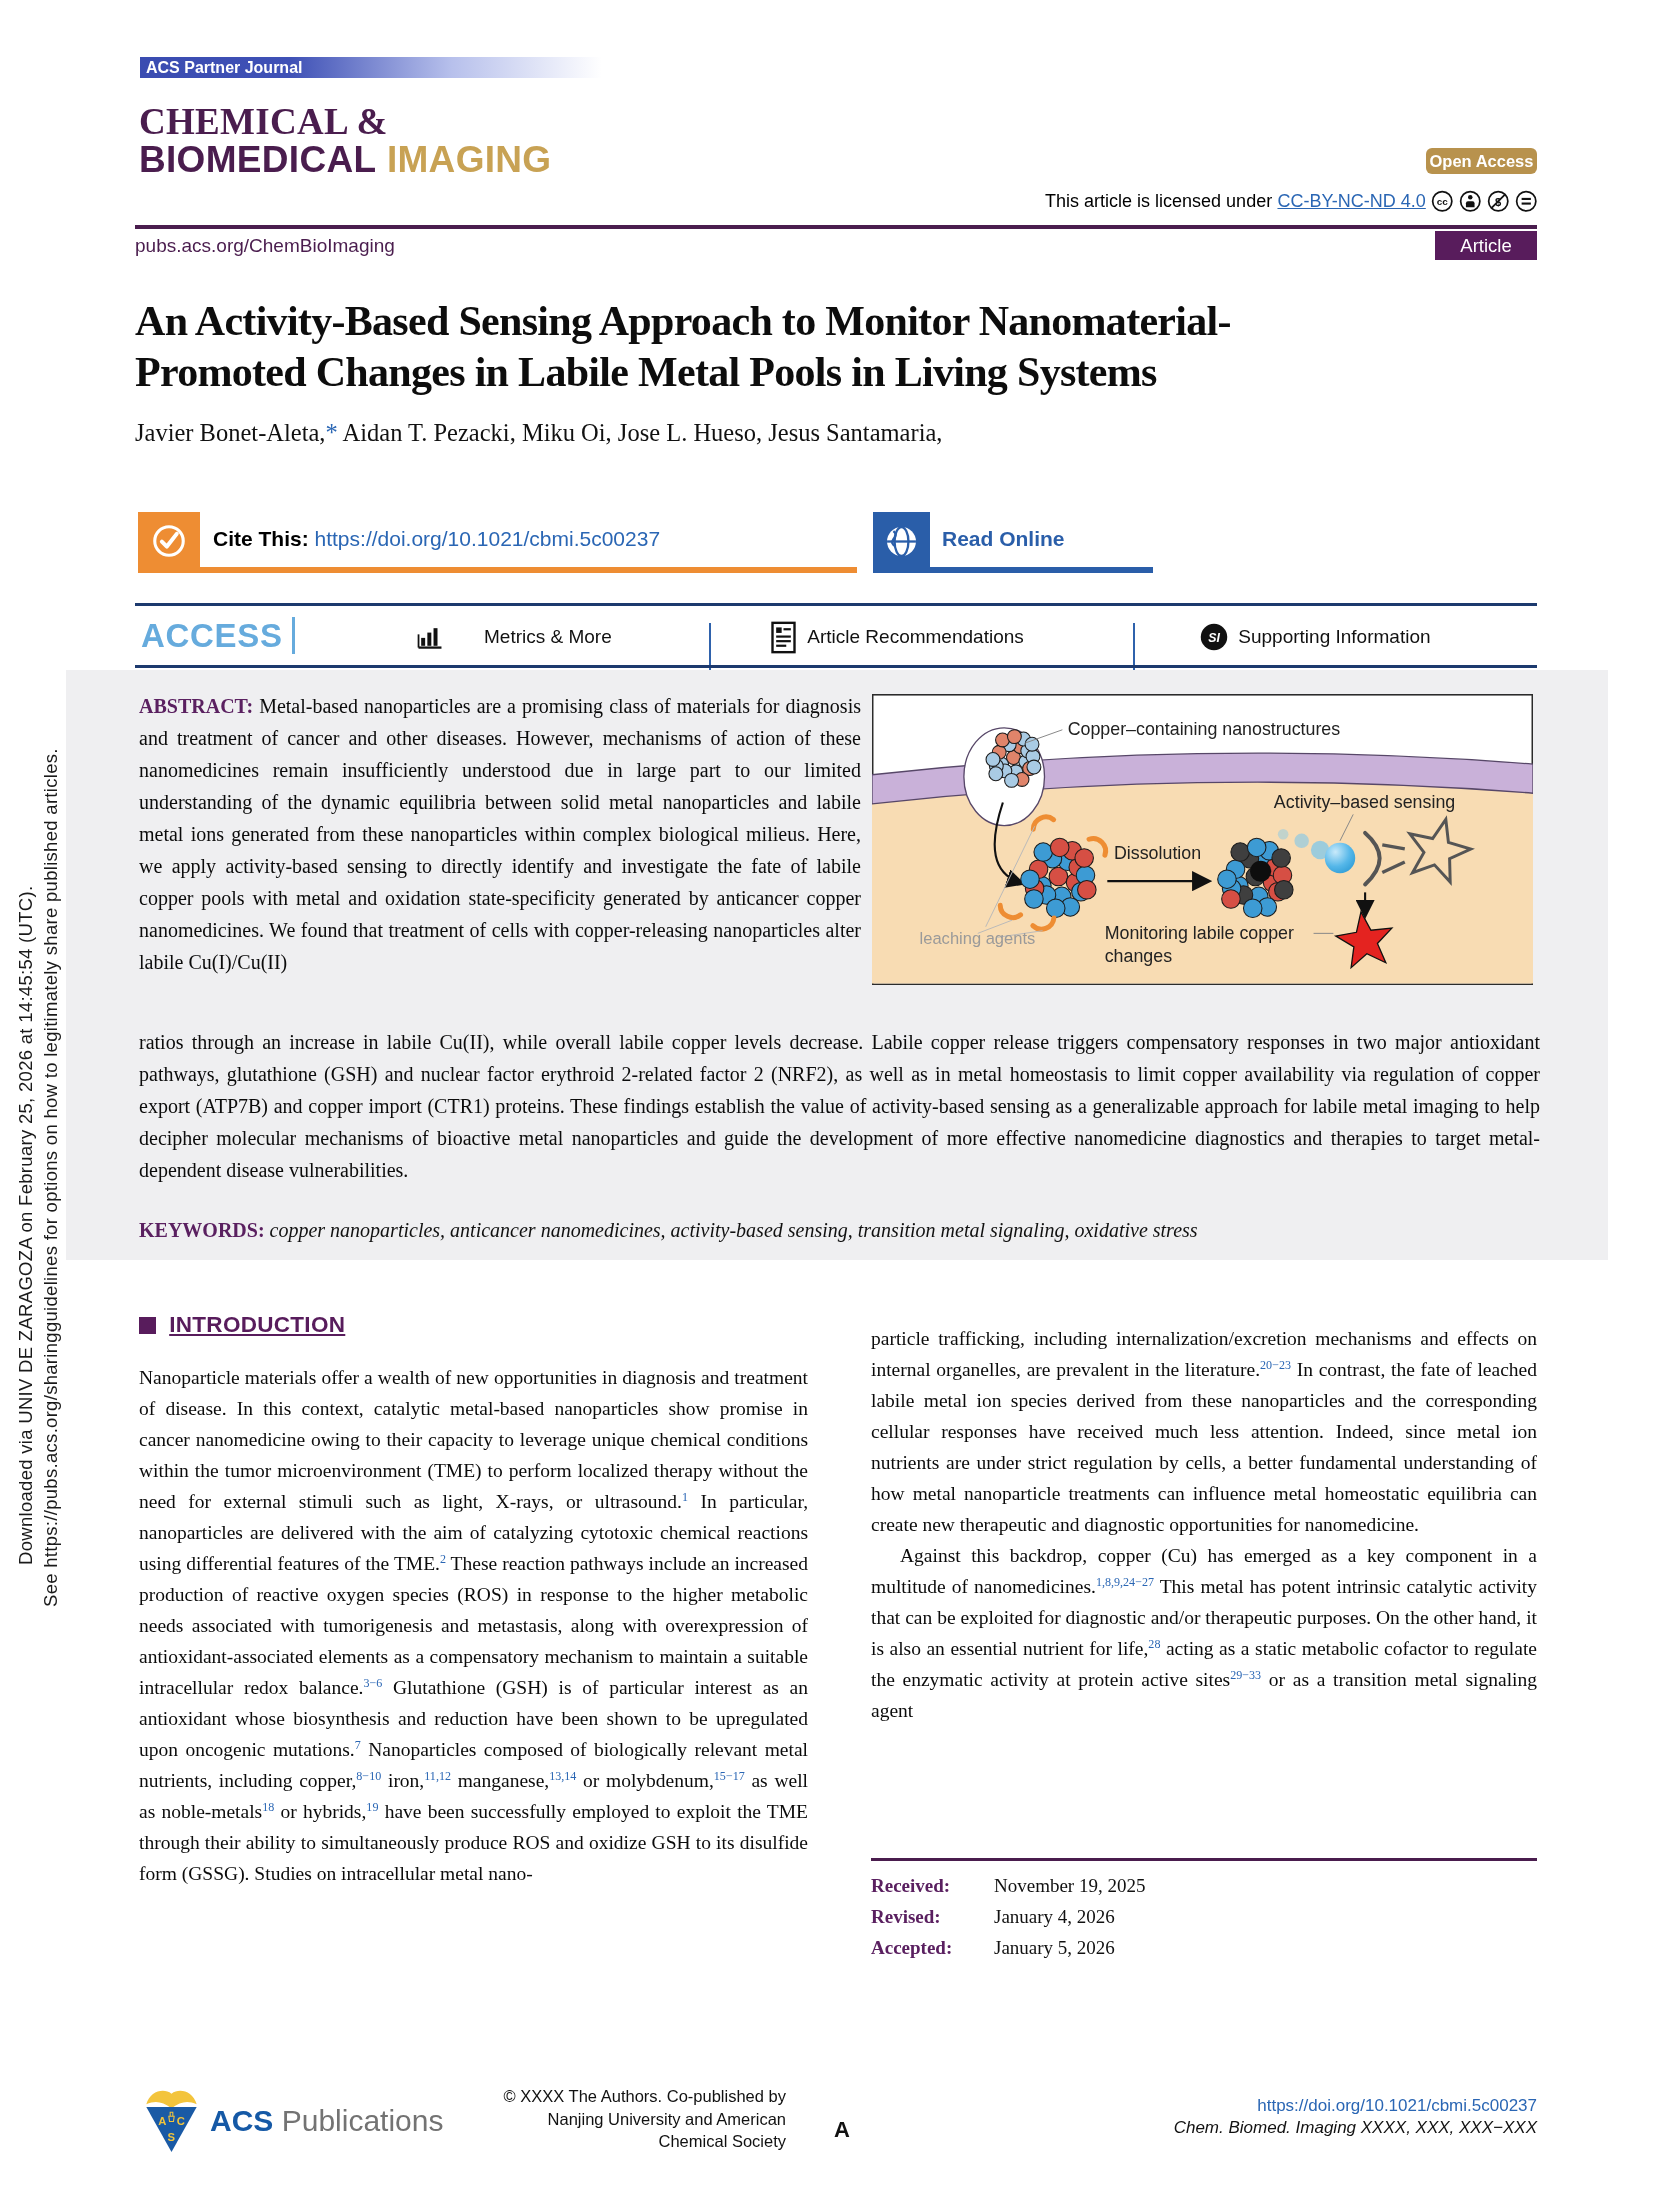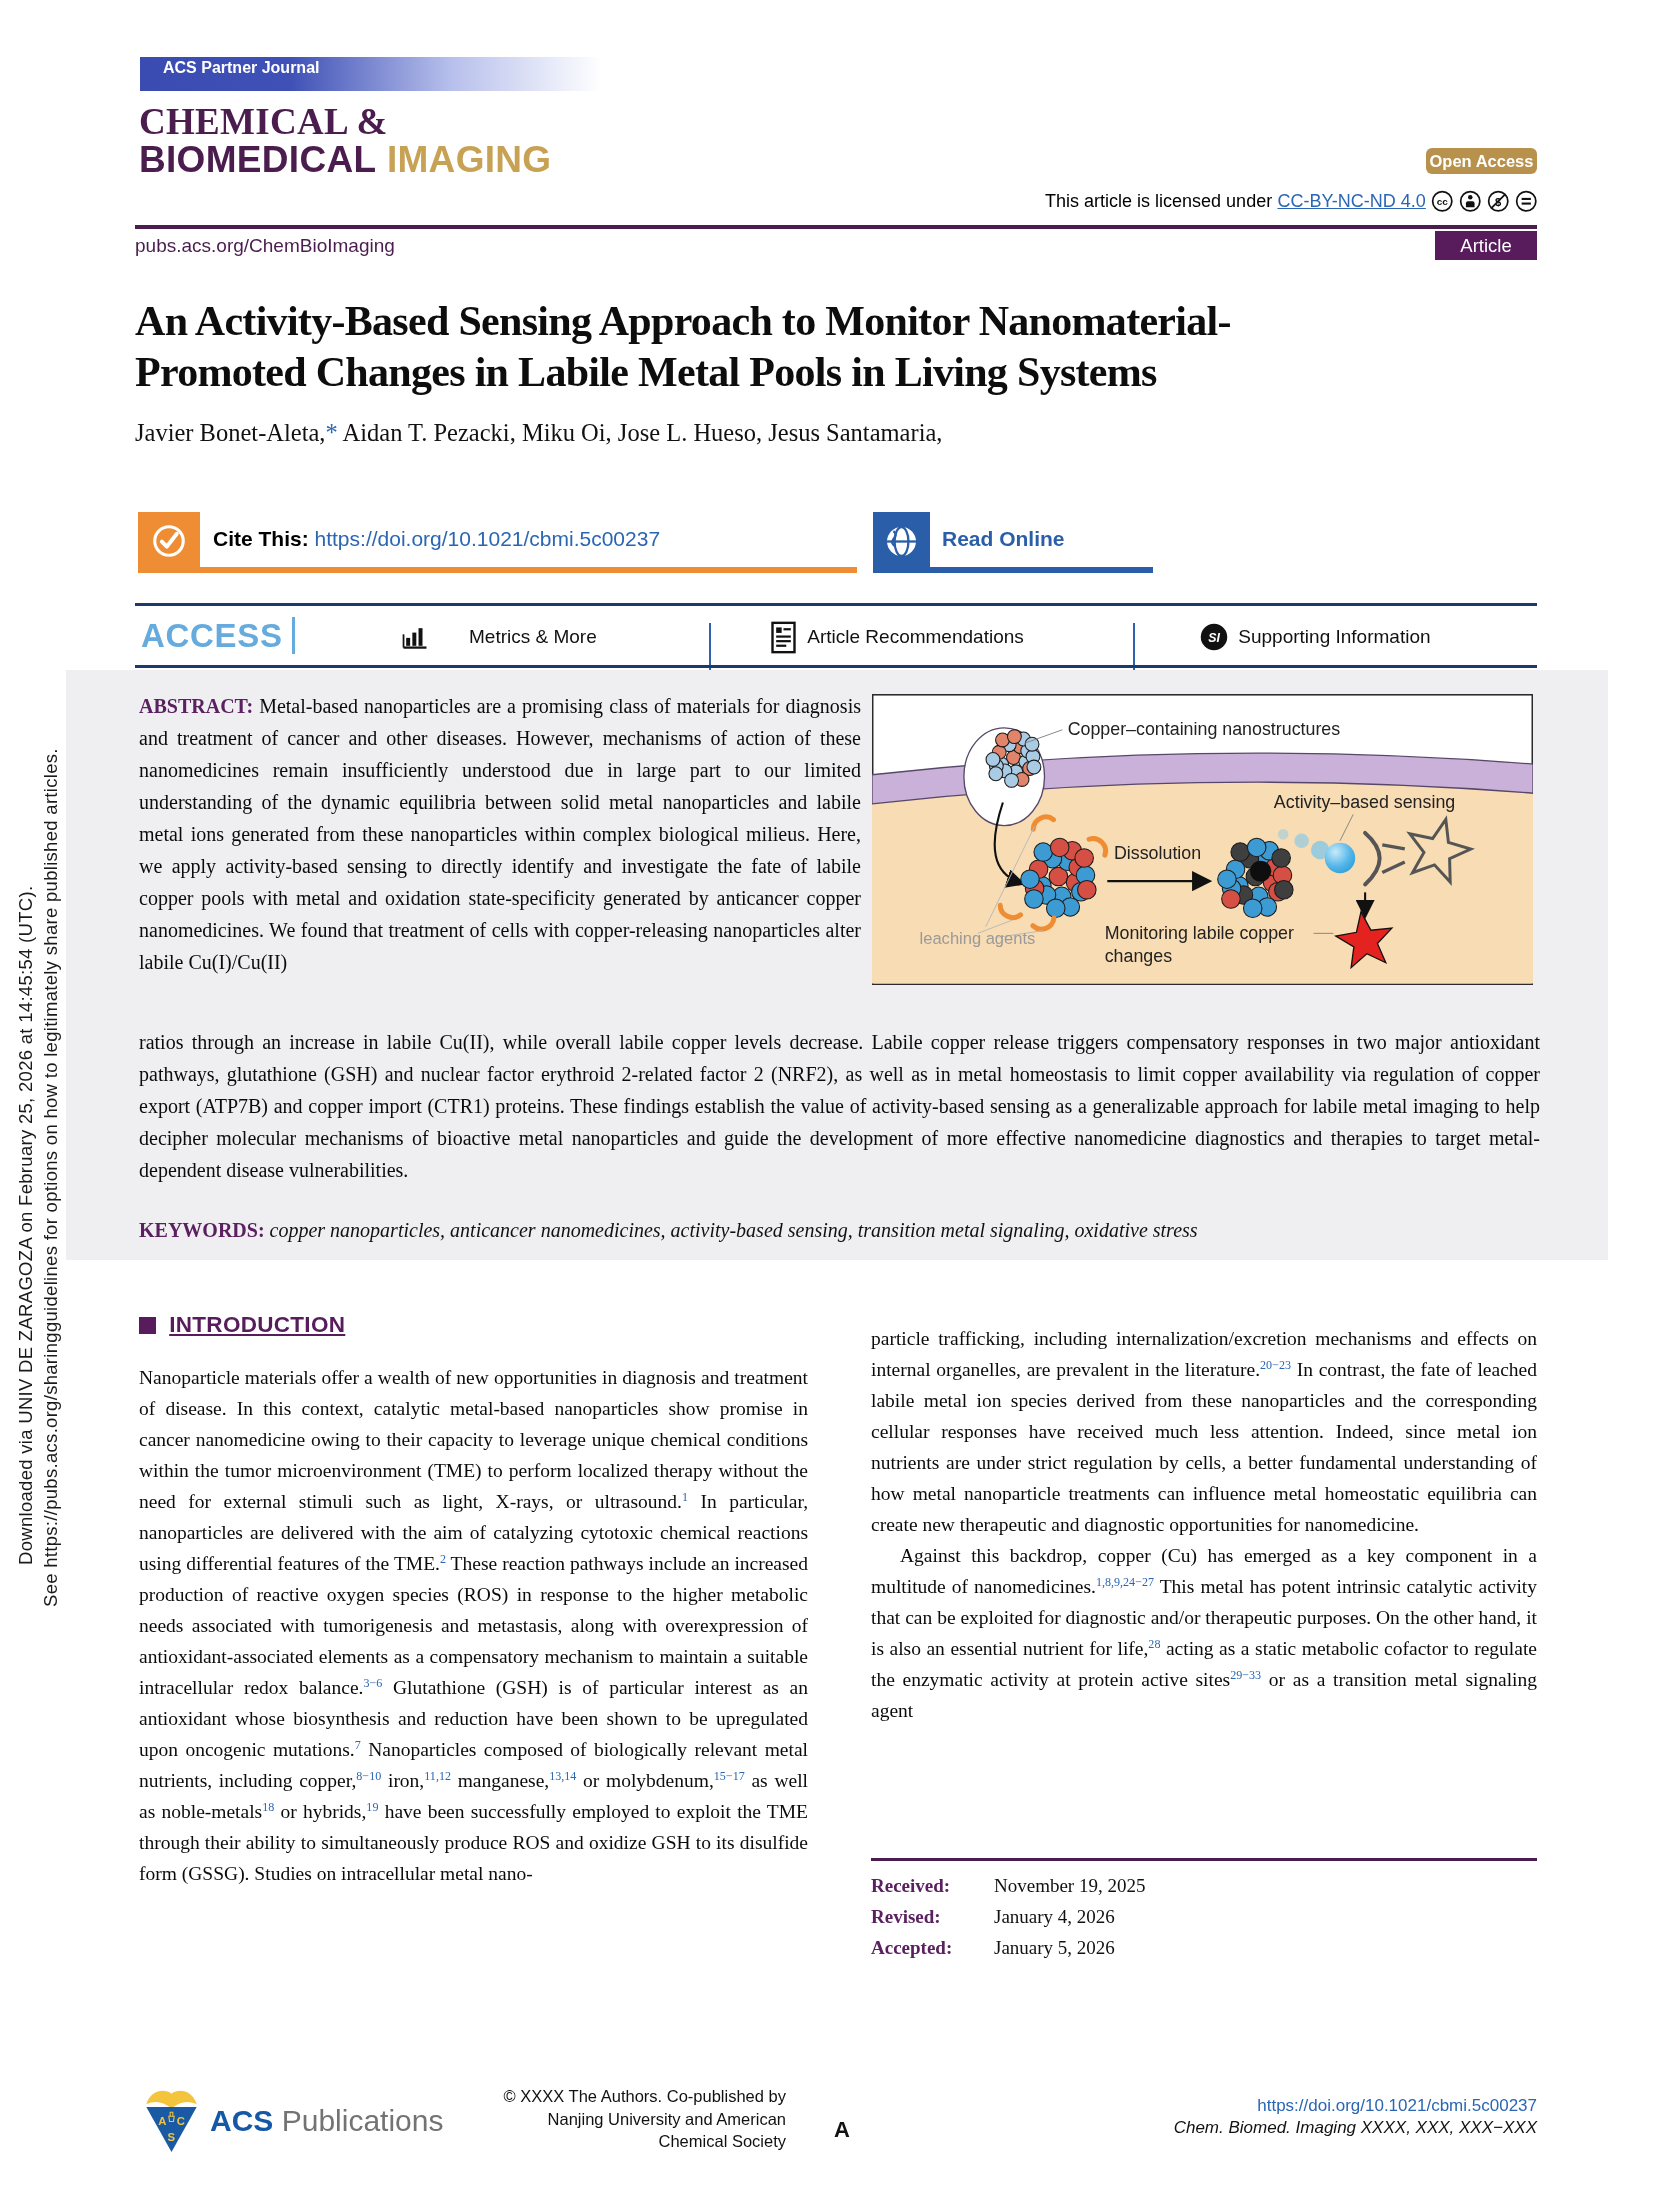--- a/index.html
+++ b/index.html
@@ -6,24 +6,24 @@
   body{width:1672px;height:2205px;position:relative;background:#ffffff;
        font-family:"Liberation Serif",serif;color:#111;}
   .abs{position:absolute;}
 
   
   .side-text{position:absolute;white-space:nowrap;transform:rotate(-90deg);
              transform-origin:0 0;font-family:"Liberation Sans",sans-serif;
              font-size:18.5px;color:#1a1a1a;letter-spacing:0.3px;}
 
   
-  .banner{left:140px;top:57px;width:502px;height:34px;
+  .banner{left:140px;top:57px;width:502px;height:21px;
           background:linear-gradient(to right,#3a4cb1 0%,#3f51b6 30%,rgba(95,115,212,.45) 62%,rgba(255,255,255,0) 92%);
           color:#fff;font-family:"Liberation Sans",sans-serif;font-weight:bold;
-          font-size:16px;line-height:21px;padding-left:23px;box-sizing:border-box;}
+          font-size:16px;line-height:21px;padding-left:6px;box-sizing:border-box;}
   .mast1{left:139px;top:100px;font-family:Liberation Serif, serif;font-weight:bold;
          font-size:37px;color:#4a1d4e;letter-spacing:0.3px;}
   .mast2{left:139px;top:139px;font-family:"Liberation Sans",sans-serif;font-weight:bold;
          font-size:37px;color:#4a1d4e;letter-spacing:0.3px;}
   .mast2 .gold{color:#c8a254;}
   .oa-badge{left:1426px;top:148px;width:111px;height:26.4px;background:#b8924d;border-radius:6px;
             color:#fff;font-family:"Liberation Sans",sans-serif;font-weight:bold;font-size:16.5px;
             display:flex;align-items:center;justify-content:center;}
   .license{right:135px;top:190px;display:flex;align-items:center;gap:5.3px;
            font-family:"Liberation Sans",sans-serif;font-size:18px;color:#000;}
@@ -175,21 +175,21 @@
       <path d="M9 7 q4 3 0 7 q-3 4 2 6" fill="none" stroke="#2a5ea9" stroke-width="2"></path>
     </svg>
 </div>
 <div class="abs ro-text">Read Online</div>
 <div class="abs bar-blue"></div>
 
 <div class="abs rule-navy-t"></div>
 <div class="abs access-word">ACCESS</div>
 <div class="abs access-vbar"></div>
 
-<div class="abs acc-item" style="left:400px;gap:39px;">
+<div class="abs acc-item" style="left:415px;gap:39px;">
   <svg width="30" height="30" viewBox="0 0 34 34">
       <rect x="7" y="18" width="4.5" height="9" fill="#111"></rect>
       <rect x="14" y="12" width="4.5" height="15" fill="#111"></rect>
       <rect x="21" y="7" width="4.5" height="20" fill="#111"></rect>
       <line x1="4" y1="29" x2="30" y2="29" stroke="#111" stroke-width="2.6"></line>
       <line x1="4" y1="29" x2="4" y2="14" stroke="#111" stroke-width="2"></line>
     </svg>
   <span>Metrics &amp; More</span>
 </div>
 <div class="abs acc-div" style="left:709px;"></div>

